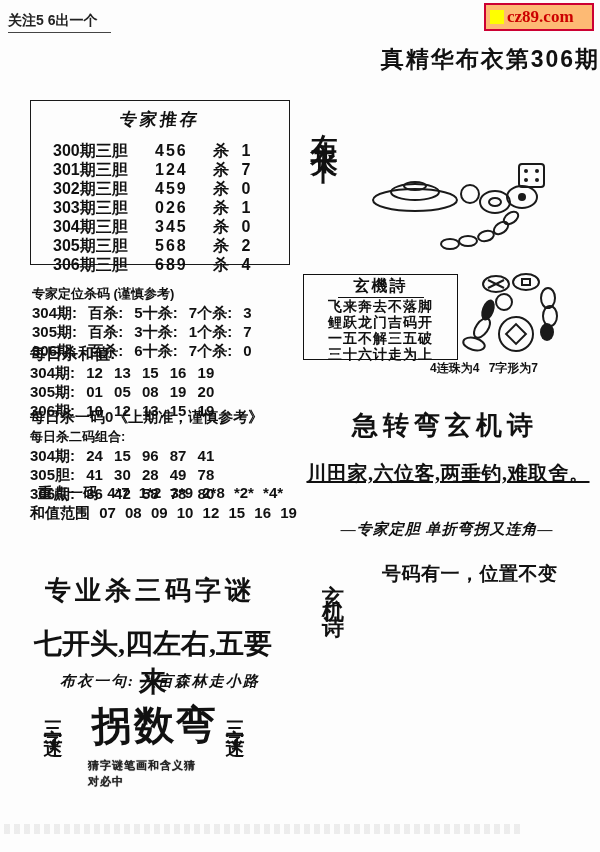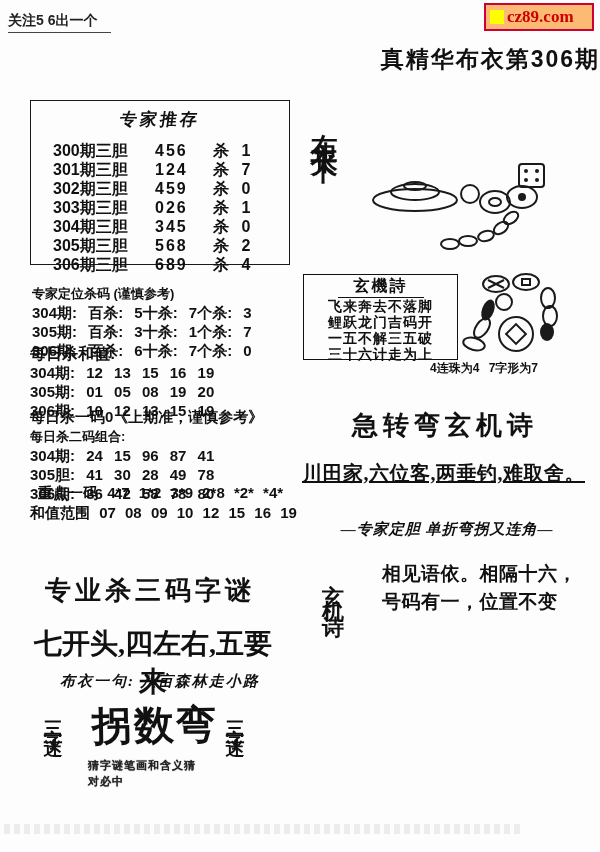--- a/index.html
+++ b/index.html
@@ -64,21 +64,21 @@
   .poem-title{display:inline-block;font-size:16px;font-weight:bold;
     font-family:"Liberation Serif",serif;letter-spacing:2px;
     border-bottom:1.5px solid #111;padding:1px 16px 0 16px;}
   .poem-lines{font-size:14px;font-weight:bold;line-height:16px;letter-spacing:1px;
     font-family:"Liberation Serif",serif;margin-top:1px;}
   .sketch2{left:458px;top:270px;}
   .coin-cap{left:430px;top:360px;width:165px;font-size:12px;font-weight:bold;
     word-spacing:6px;}
   .sharp-title{left:300px;top:408px;width:290px;text-align:center;font-size:26px;
     font-family:"Liberation Serif",serif;font-weight:600;letter-spacing:5px;}
-  .sharp-line{left:302px;top:460px;width:292px;font-size:20px;
+  .sharp-line{left:302px;top:460px;width:292px;text-align:center;font-size:20px;
     font-weight:bold;font-family:"Liberation Serif",serif;
     text-decoration:underline;letter-spacing:0.5px;}
   .sharp-note{left:300px;top:520px;width:294px;text-align:center;font-size:15px;
     font-weight:bold;font-style:italic;font-family:"Liberation Serif",serif;
     letter-spacing:1px;}
   .xj-vert{left:318px;top:566px;font-size:22px;font-weight:bold;letter-spacing:16px;
     font-family:"Liberation Serif",serif;}
   .xj-text{left:382px;top:560px;font-size:19px;font-weight:bold;line-height:28px;
     letter-spacing:0.5px;}
   
@@ -218,21 +218,20 @@
   <span>和值范围</span>
   <span>07 08 09 10 12  15 16 19</span>
 </div>
 
 <div class="abs sharp-title">急转弯玄机诗</div>
 <div class="abs sharp-line">川田家,六位客,两垂钓,难取舍。</div>
 <div class="abs sharp-note">—专家定胆 单折弯拐又连角—</div>
 
 <div class="abs xj-vert vert">玄机诗</div>
 <div class="abs xj-text">
-  <div>相见语依。相隔十六，</div>
   <div>号码有一，位置不变</div>
 </div>
 
 <div class="abs riddle-title">专业杀三码字谜</div>
 <div class="abs riddle-line">七开头,四左右,五要来</div>
 <div class="abs buyi-line">布衣一句: 八亩森林走小路</div>
 
 <div class="abs tri-left vert">三字迷</div>
 <div class="abs big-guai">拐数弯</div>
 <div class="abs tri-right vert">三字迷</div>

